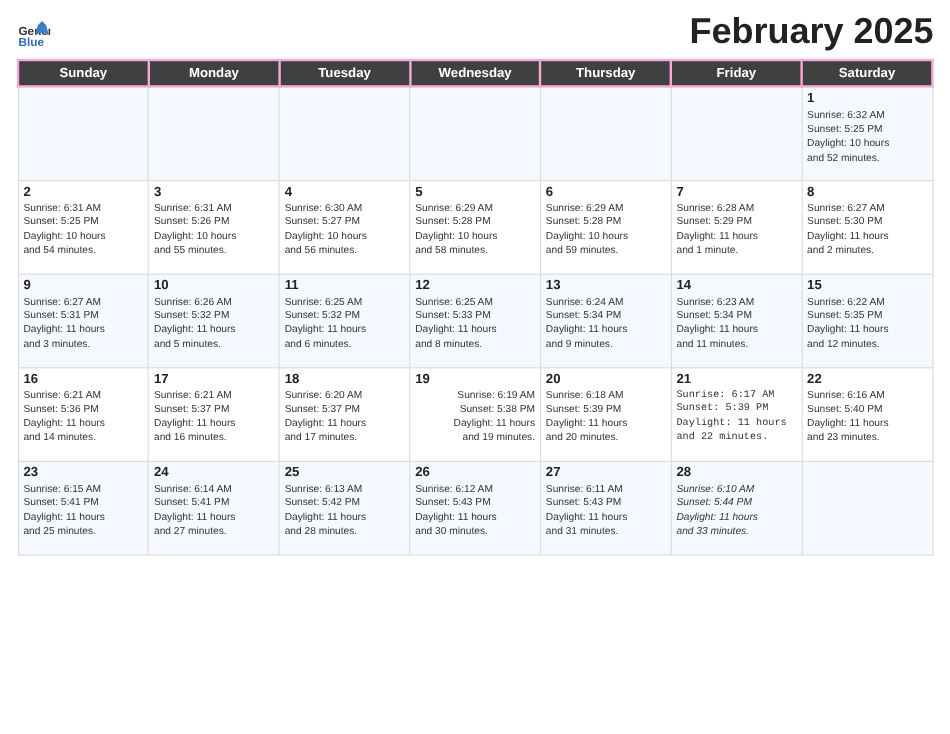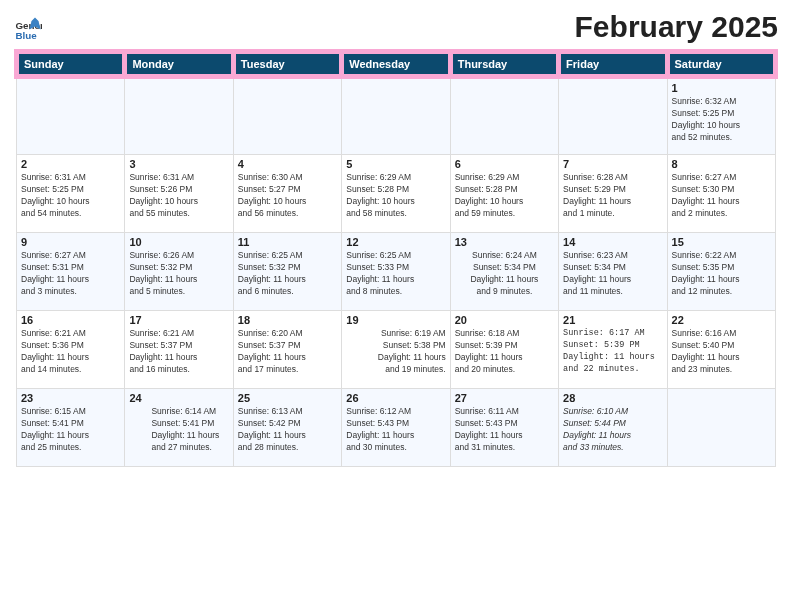--- a/index.html
+++ b/index.html
@@ -43,27 +43,27 @@
     .cal-subtitle {
       font-size: 13px;
       color: #444;
     }
     .calendar {
       width: 100%;
       border-collapse: collapse;
       border: 1px solid #ccc;
     }
     .calendar th {
-      background: #0c4a6e;
+      background: #404040;
       color: #fff;
       font-size: 11px;
       font-weight: bold;
       padding: 4px 5px;
-      text-align: left;
-      border: 5px solid #f9a8d4;
+      text-align: center;
+      border: 2px solid #f9a8d4;
     }
     .calendar td {
       width: 14.28%;
       vertical-align: top;
       padding: 3px 4px;
       font-size: 9px;
       color: #333;
       border: 1px solid #ddd;
       height: 78px;
       background: #fff;
@@ -210,21 +210,21 @@
           </td>
           <td>
             <span class="day-num">12</span>
             <div class="day-info" style="white-space: pre-line;">Sunrise: 6:25 AM
 Sunset: 5:33 PM
 Daylight: 11 hours
 and 8 minutes.</div>
           </td>
           <td>
             <span class="day-num">13</span>
-            <div class="day-info" style="white-space: pre-line; text-align: center;">Sunrise: 6:24 AM
+            <div class="day-info" style="white-space: pre-line;">Sunrise: 6:24 AM
 Sunset: 5:34 PM
 Daylight: 11 hours
 and 9 minutes.</div>
           </td>
           <td>
             <span class="day-num">14</span>
             <div class="day-info" style="white-space: pre-line;">Sunrise: 6:23 AM
 Sunset: 5:34 PM
 Daylight: 11 hours
 and 11 minutes.</div>
@@ -291,21 +291,21 @@
         <tr class="week-row">
           <td>
             <span class="day-num">23</span>
             <div class="day-info" style="white-space: pre-line;">Sunrise: 6:15 AM
 Sunset: 5:41 PM
 Daylight: 11 hours
 and 25 minutes.</div>
           </td>
           <td>
             <span class="day-num">24</span>
-            <div class="day-info" style="white-space: pre-line; margin-left: 22px;">Sunrise: 6:14 AM
+            <div class="day-info" style="white-space: pre-line;">Sunrise: 6:14 AM
 Sunset: 5:41 PM
 Daylight: 11 hours
 and 27 minutes.</div>
           </td>
           <td>
             <span class="day-num">25</span>
             <div class="day-info" style="white-space: pre-line;">Sunrise: 6:13 AM
 Sunset: 5:42 PM
 Daylight: 11 hours
 and 28 minutes.</div>

